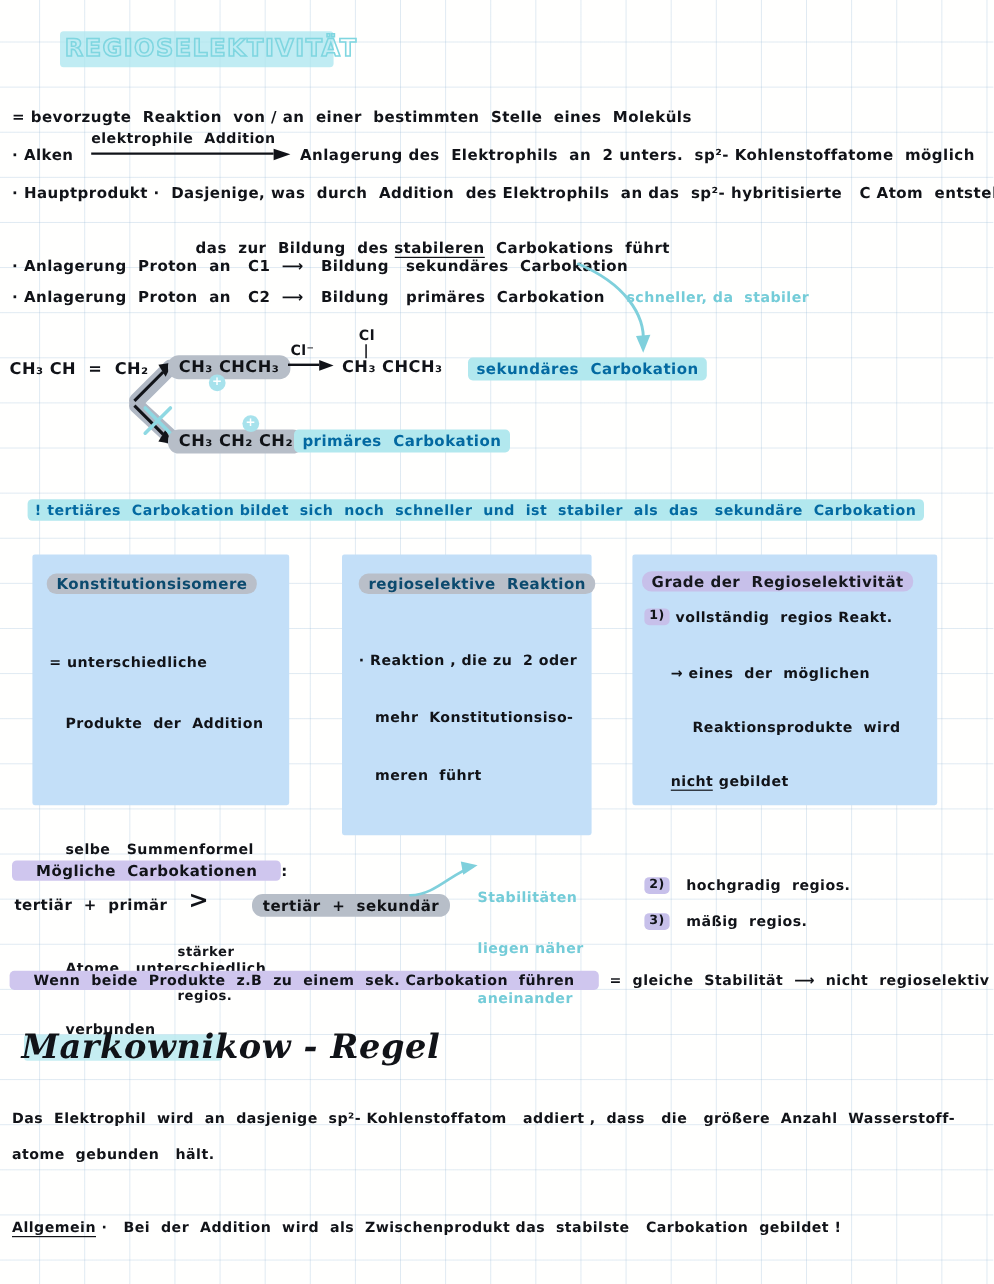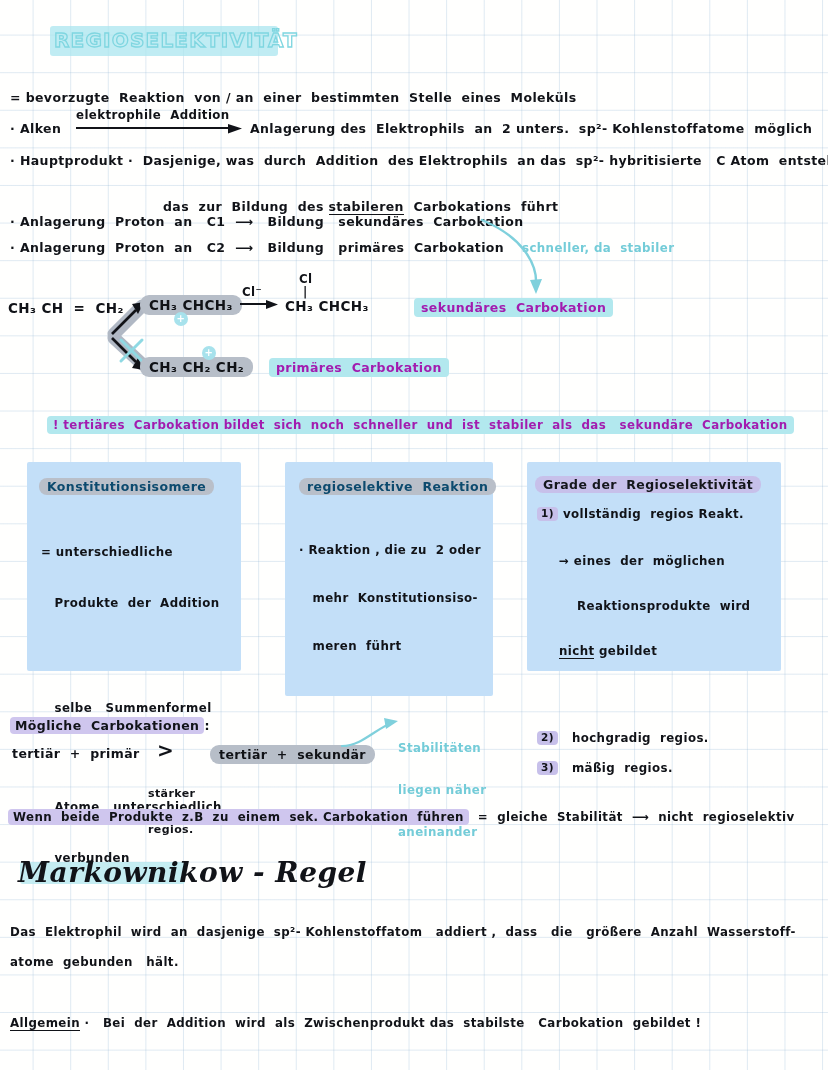--- a/index.html
+++ b/index.html
@@ -43,24 +43,24 @@
     font-family:"DejaVu Sans", sans-serif;
     font-size:20px;font-weight:700;letter-spacing:1.2px;
     color:transparent;
     -webkit-text-stroke:1.3px #7fd6e0;
     white-space:pre;
     line-height:40px;
     padding-left:4px;
   }
   
   .cy{color:#74ccd8;font-weight:700;}
-  .hl-cy-solid{background:#b2e8ee;border-radius:4px;padding:2px 7px;color:#a21caf;font-weight:700;margin-left:24px;}
+  .hl-cy-solid{background:#b2e8ee;border-radius:4px;padding:2px 7px;color:#0369a1;font-weight:700;}
   .hl-gray{background:#b9bfc9;border-radius:8px;padding:1px 8px;color:#0c4a6e;}
   .hl-purple{background:#c7c0ea;border-radius:8px;padding:1px 8px;color:#15171c;}
-  .hl-purple-line{background:#cfc6ee;border-radius:4px;padding:1px 5px;}
+  .hl-purple-line{background:#cfc6ee;border-radius:4px;padding:1px 20px;}
   .hl-gray-chem{background:#b7bec8;border-radius:9px;padding:2px 9px;color:#101216;}
   .uline{border-bottom:1.6px solid #111318;padding-bottom:0px;}
   
   .box{
     position:absolute;background:#c3dff8;border-radius:2px;
   }
   .boxtitle{font-size:12.5px;font-weight:700;}
   .numsq{
     background:#c7c0ea;border-radius:4px;
     display:inline-block;padding:0 4px;font-size:10.5px;

